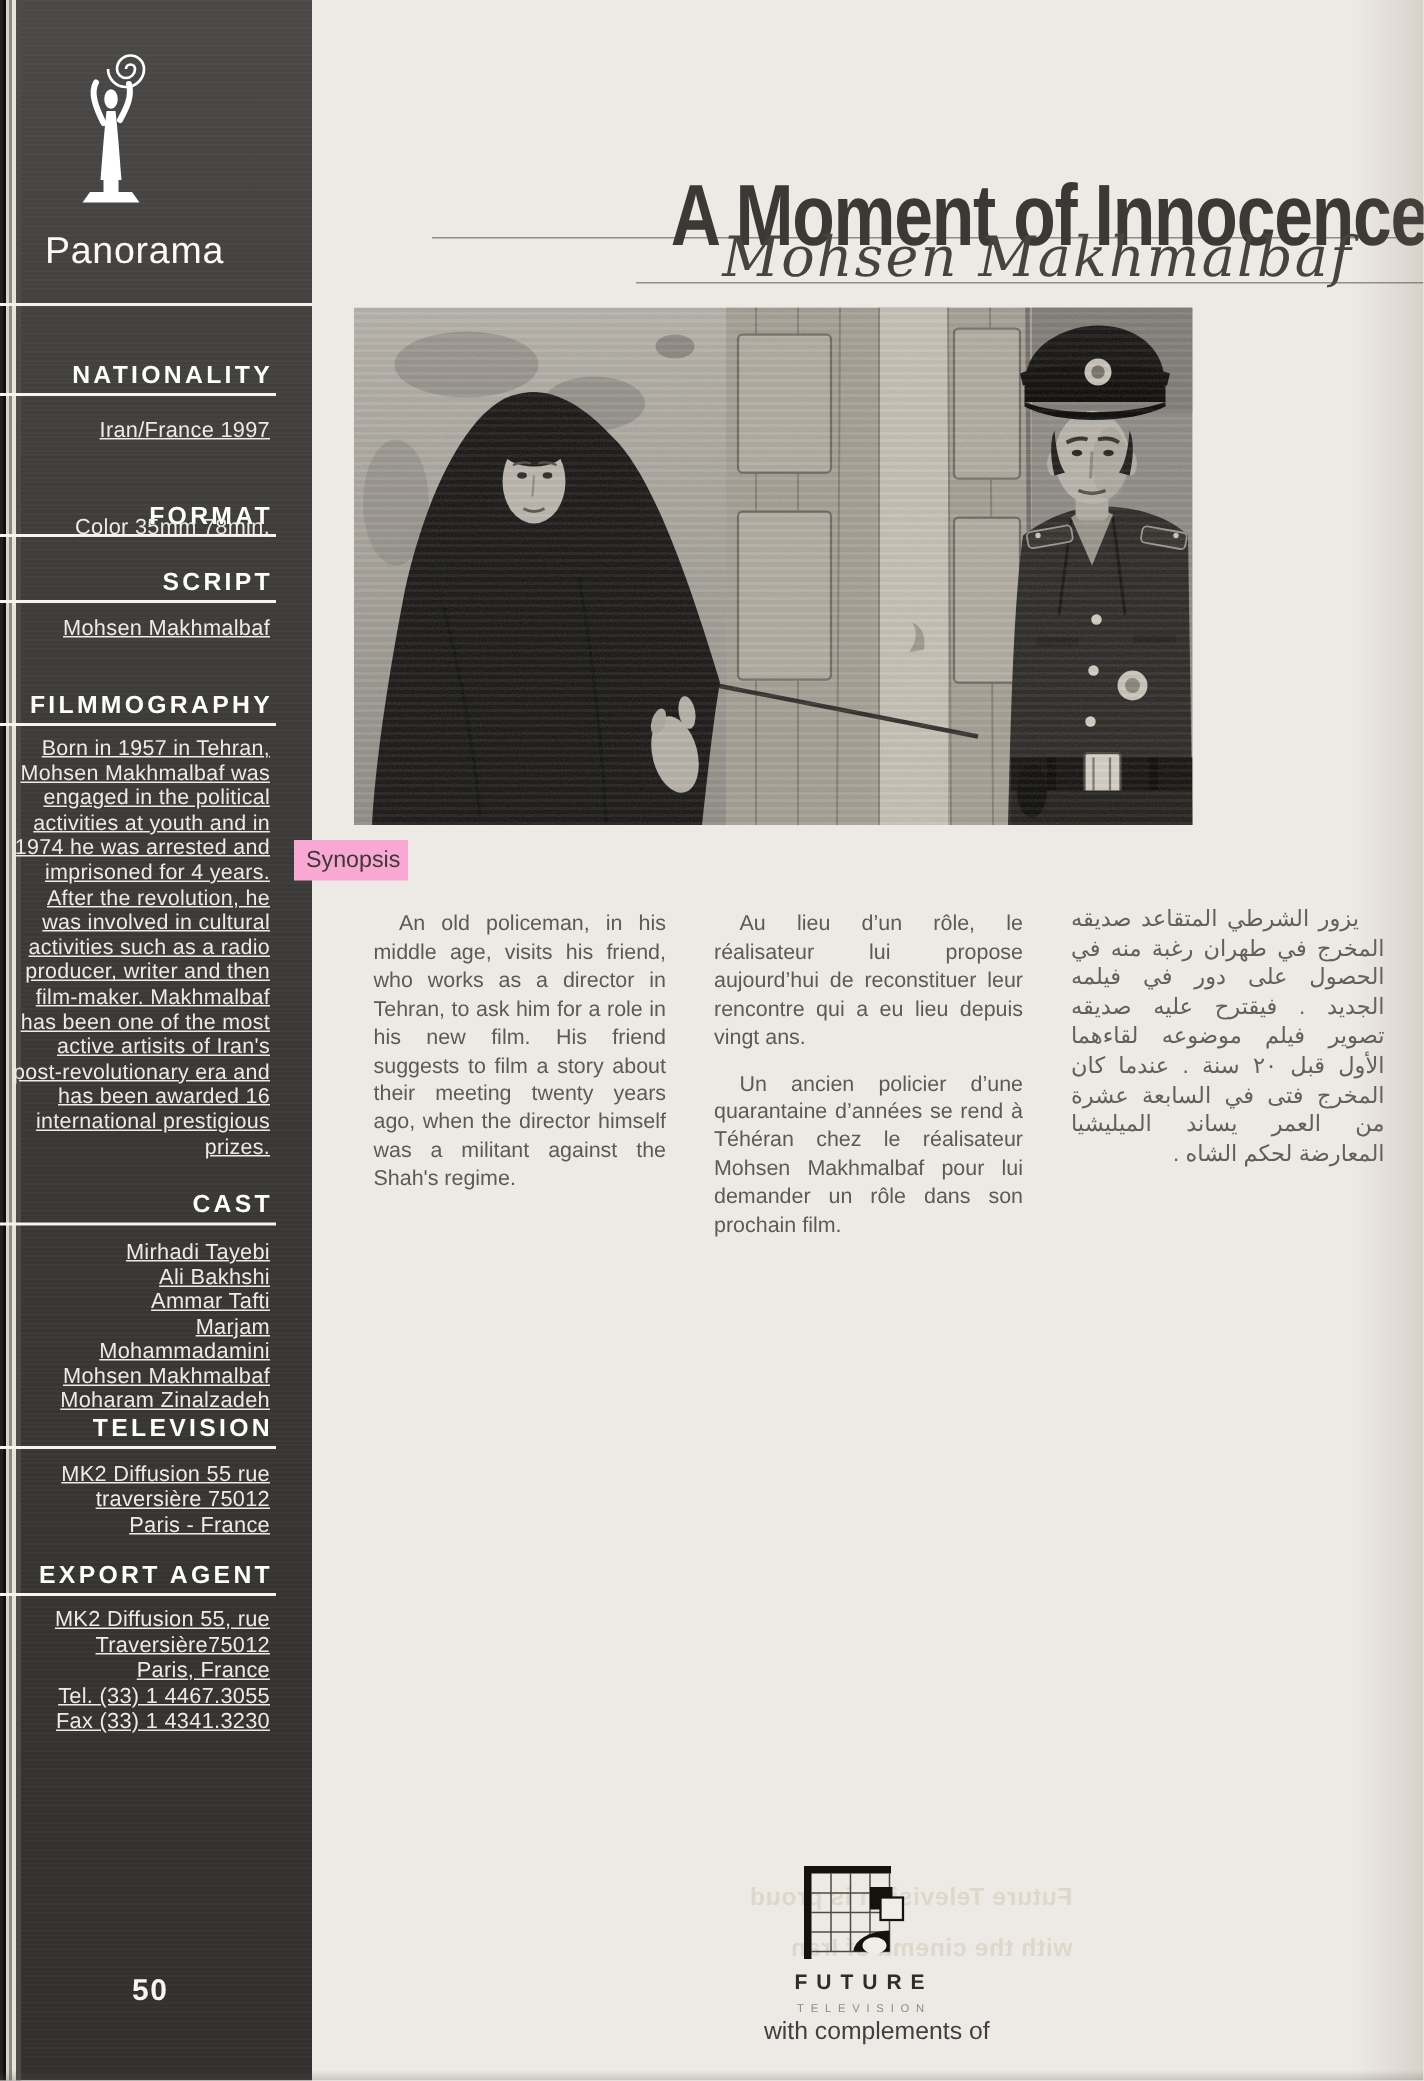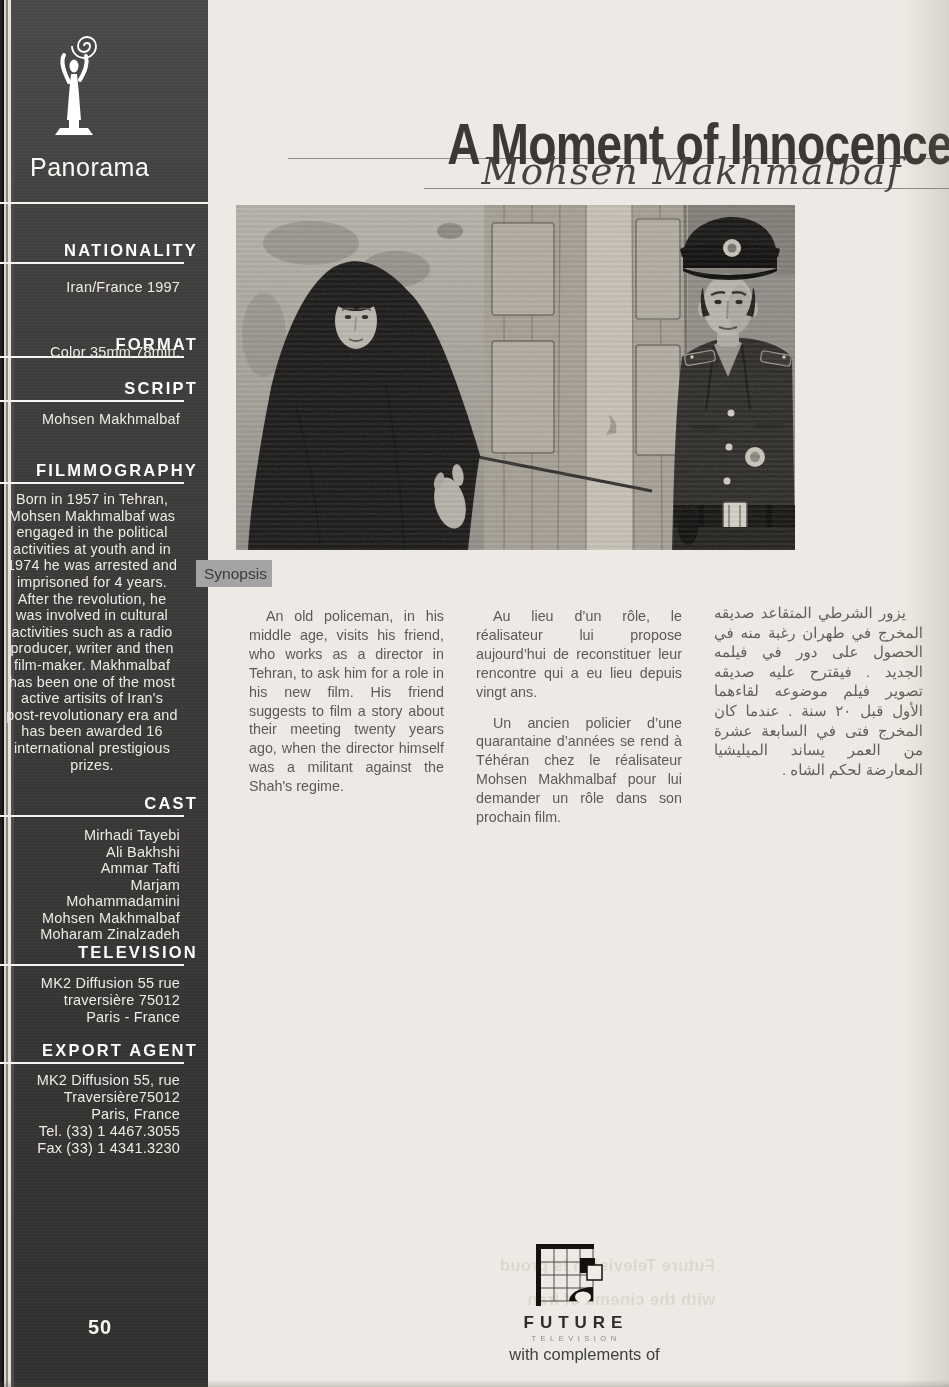--- a/index.html
+++ b/index.html
@@ -36,36 +36,36 @@
   }
   .panorama-label {
     position:absolute; left:30px; top:153px;
     font-size:25px; letter-spacing:0.5px; color:#fbfaf8;
   }
   .side-rule {
     position:absolute; left:-2px; top:202px; width:210px; height:1.6px; background:#f3f2ef;
   }
   .sh {
     position:absolute; left:0; width:208px; box-sizing:border-box;
-    text-align:right; padding-right:10px;
+    text-align:right; padding-right:26px;
     font-size:16.5px; font-weight:bold; letter-spacing:2.2px; color:#fdfdfc;
     white-space:nowrap;
   }
   .sh::after {
     content:""; position:absolute; left:-14px; right:24px; bottom:-4px;
     height:1.8px; background:#f5f4f2;
   }
   .sv, .sp {
     position:absolute; left:0; width:206px; box-sizing:border-box;
     text-align:right; padding-right:26px; padding-left:14px;
-    font-size:14.5px; color:#edebe8; letter-spacing:0.2px;
+    font-size:14.5px; color:#edebe8; letter-spacing:0.2px;text-decoration:underline;
   }
   .sv div { line-height:17px; }
   .cast-list div { line-height:16.5px;padding-left:16px; }
-  .sp { font-size:14.3px; line-height:16.6px; padding-left:4px;text-align:center; }
+  .sp { font-size:14.3px; line-height:16.6px; padding-left:4px; }
   .page-num {
     position:absolute; left:88px; top:1316px;
     font-size:20px; font-weight:bold; letter-spacing:1px; color:#f6f5f2;
   }
 
   
   .title-rule { left:288px; top:158px; width:661px; height:1.2px; background:#8f8c87; }
   .film-title {
     top:110px; right:-3px; margin:0;
     font-size:58px; font-weight:bold; letter-spacing:-1px; color:#3b3835;
@@ -83,21 +83,21 @@
   .photo svg { width:100%; height:100%; display:block; }
   .photo::after {
     content:""; position:absolute; inset:0;
     background:repeating-linear-gradient(0deg, rgba(255,255,255,0.05) 0 2px, rgba(0,0,0,0.03) 2px 5px);
     pointer-events:none;
   }
 
   
   .synopsis-tab {
     left:196px; top:560px; width:76px; height:27px;
-    background:#a3a3a3; color:#3c3a37;
+    background:#f9a8d4; color:#3c3a37;
     font-size:15.5px; line-height:27px; padding-left:8px; box-sizing:border-box;
   }
   .col { top:595px; color:#5d5a56; font-size:14.3px; line-height:18.9px; text-align:justify; }
   .col p { margin:12px; text-indent:17px; }
   .col-en { left:237px; width:219px; }
   .col-fr { left:464px; width:230px; }
   .col-ar {
     left:702px; width:233px; top:591px;
     direction:rtl; font-size:15px; line-height:19.6px; color:#63605b;
   }
@@ -106,21 +106,21 @@
   .bleed {
     position:absolute; transform:scaleX(-1);
     color:#dbd5c7; font-weight:bold; font-size:16.5px; letter-spacing:0.4px;
     text-align:left; opacity:0.85;
   }
   .bleed-1 { left:430px; top:1256px; width:285px; }
   .bleed-2 { left:430px; top:1290px; width:285px; }
   .future-logo { left:536px; top:1244px; width:72px; height:74px; }
   .future-word {
     left:516px; top:1313px; width:120px; text-align:center;
-    font-size:17px; font-weight:bold; letter-spacing:6px; color:#2f2c29;
+    font-size:14px; font-weight:bold; letter-spacing:6px; color:#2f2c29;
   }
   .future-sub {
     left:516px; top:1334px; width:120px; text-align:center;
     font-size:7.5px; letter-spacing:4.5px; color:#8d8983;
   }
   .compliments {
     left:462px; top:1345px; width:245px; text-align:center;
     font-size:16.5px; color:#404040;
   }
 </style>

